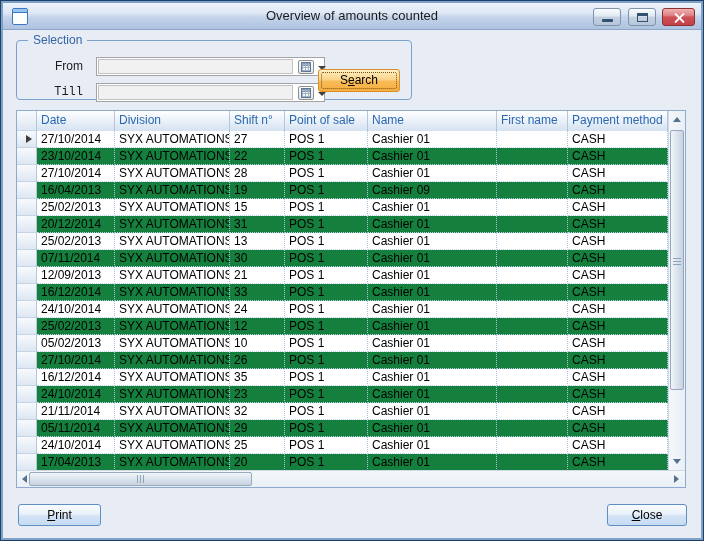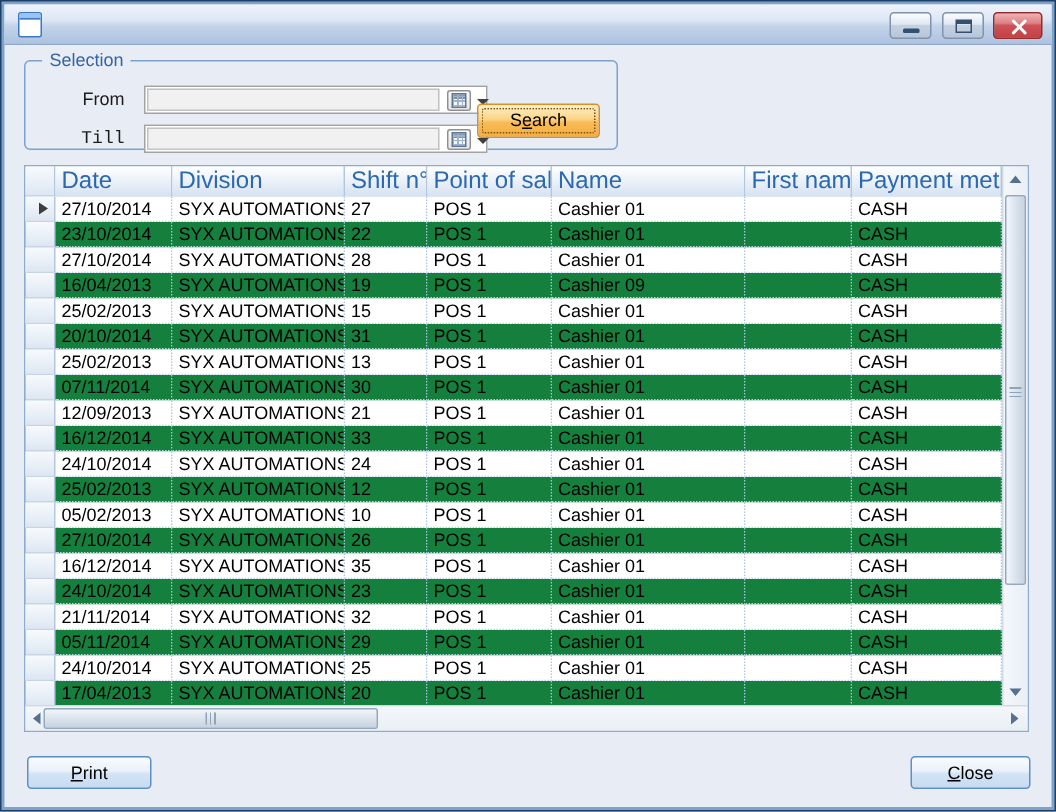--- a/index.html
+++ b/index.html
@@ -90,21 +90,21 @@
     background: linear-gradient(180deg, #fdf0c6 0%, #fbd488 45%, #f8bb57 55%, #f6ad3e 100%);
     font-size: 12px; color: #000; text-align: center; line-height: 21px; cursor: pointer;
   }
   .search-focus { position: absolute; left: 2px; top: 2px; right: 2px; bottom: 2px; border: 1px dotted #7a5314; border-radius: 2px; }
   .mn { text-decoration: underline; }
 
   
   .grid { position: absolute; left: 13px; top: 80px; width: 670px; height: 378px; background: #fff; border: 1px solid #8eabcd; }
   .grid-header { position: absolute; left: 0; top: 0; width: 651px; height: 20px; display: flex; border-bottom: 1px solid #a8bed9; }
   .hcell {
-    height: 20px; font-size: 16px; color: #2b68b2; line-height: 19px; padding-left: 4px;
+    height: 20px; font-size: 12px; color: #2b68b2; line-height: 19px; padding-left: 4px;
     background: linear-gradient(180deg, #ffffff 0%, #ecf2f9 45%, #d5e2f1 100%);
     border-right: 1px solid #b3c6de; overflow: hidden; white-space: nowrap;
   }
   .grid-body { position: absolute; left: 0; top: 20px; width: 651px; height: 339px; overflow: hidden; }
   .trow { display: flex; height: 17px; background: #fff; justify-content: space-between; }
   .trow.alt { background: #15803d; }
   .tcell {
     font-size: 12px; color: #000; line-height: 16px; padding-left: 4px;
     border-right: 1px dotted #a9c4e1; border-bottom: 1px dotted #bdd2e8;
     overflow: hidden; white-space: nowrap;
@@ -160,20 +160,21 @@
 </head>
 <body>
 
 <div class="window">
   <div class="window-inner">
 
     <div class="titlebar">
       <div class="win-icon">
           <div class="bar"></div>
         </div>
+      <div class="title-text">Overview of amounts counted</div>
       <div class="caption-btns">
         <div class="cap-btn"><div class="glyph-min"></div></div>
         <div class="cap-btn"><div class="glyph-max"></div></div>
         <div class="cap-btn close-btn glyph-x"><span></span><span></span></div>
       </div>
     </div>
 
     <div class="content">
 
       <div class="groupbox">
@@ -262,21 +263,21 @@
               <div class="tcell c1">25/02/2013</div>
               <div class="tcell c2">SYX AUTOMATIONS</div>
               <div class="tcell c3">15</div>
               <div class="tcell c4">POS 1</div>
               <div class="tcell c5">Cashier 01</div>
               <div class="tcell c6"></div>
               <div class="tcell c7">CASH</div>
             </div>
             <div class="trow alt">
               <div class="tcell c0 selcell"></div>
-              <div class="tcell c1">20/10/2014</div>
+              <div class="tcell c1">20/12/2014</div>
               <div class="tcell c2">SYX AUTOMATIONS</div>
               <div class="tcell c3">31</div>
               <div class="tcell c4">POS 1</div>
               <div class="tcell c5">Cashier 01</div>
               <div class="tcell c6"></div>
               <div class="tcell c7">CASH</div>
             </div>
             <div class="trow">
               <div class="tcell c0 selcell"></div>
               <div class="tcell c1">25/02/2013</div>

